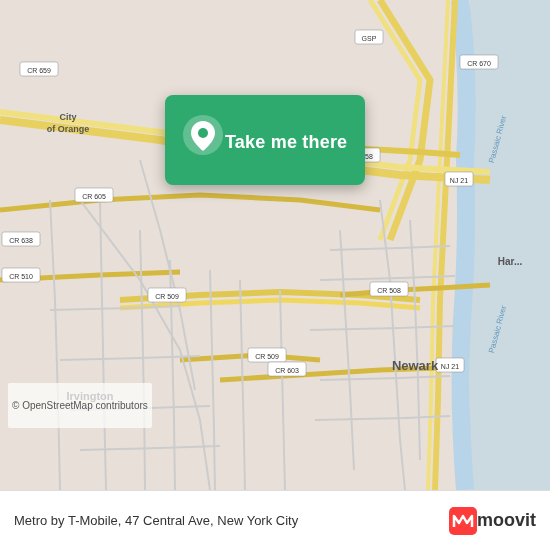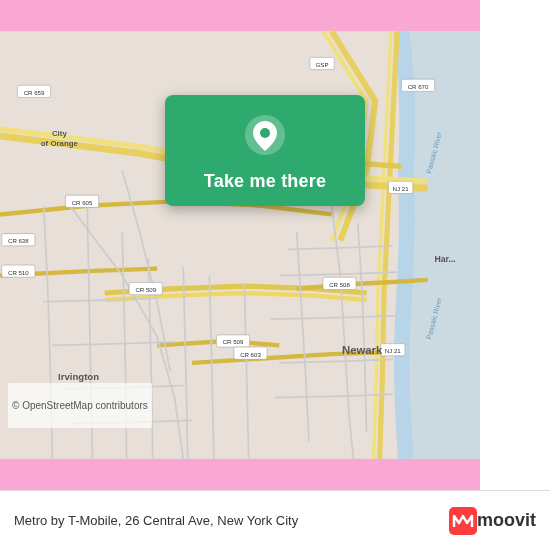--- a/index.html
+++ b/index.html
@@ -5,46 +5,46 @@
     * { margin: 0; padding: 0; box-sizing: border-box; }
     body {
       width: 550px;
       height: 550px;
       overflow: hidden;
       font-family: Arial, sans-serif;
       position: relative;
     }
 
     #map-container {
-      width: 480px;
+      width: 550px;
       height: 490px;
       position: relative;
       overflow: hidden;
-      background-color: #f9a8d4;
+      background-color: #fde047;
     }
 
     
     #map-svg {
       width: 100%;
       height: 100%;
       position: absolute;
       top: 0; left: 0;
     }
 
     
     #location-card {
       position: absolute;
       top: 95px;
       left: 165px;
       width: 200px;
       background-color: #2eaa6e;
       border-radius: 8px;
       padding: 18px 16px 14px 16px;
       display: flex;
-      flex-direction: column;
+      flex-direction: row;
       align-items: center;
       box-shadow: 0 4px 14px rgba(0,0,0,0.3);
       z-index: 10;
     }
 
     #pin-icon {
       width: 44px;
       height: 44px;
       margin-bottom: 14px;
     }
@@ -231,21 +231,21 @@
     </svg>
     <button id="take-me-there-btn">Take me there</button>
   </div>
 
   <div id="osm-credit">
     <span>© OpenStreetMap contributors</span>
   </div>
 </div>
 
 <div id="bottom-bar">
-  <span id="bottom-text">Metro by T-Mobile, 26 Central Ave, New York City</span>
+  <span id="bottom-text">Metro by T-Mobile, 47 Central Ave, New York City</span>
   <div id="moovit-logo">
 
     <svg id="moovit-icon" viewBox="0 0 28 28" xmlns="http://www.w3.org/2000/svg">
       <rect width="28" height="28" rx="5" fill="#ff3c3c"></rect>
 
       <path d="M5 20 L5 9 L10 16 L14 9 L18 16 L23 9 L23 20" fill="none" stroke="white" stroke-width="2.5" stroke-linejoin="round"></path>
     </svg>
     <span id="moovit-label" style="font-size:18px;font-weight:bold;color:#333;">moovit</span>
   </div>
 </div>

